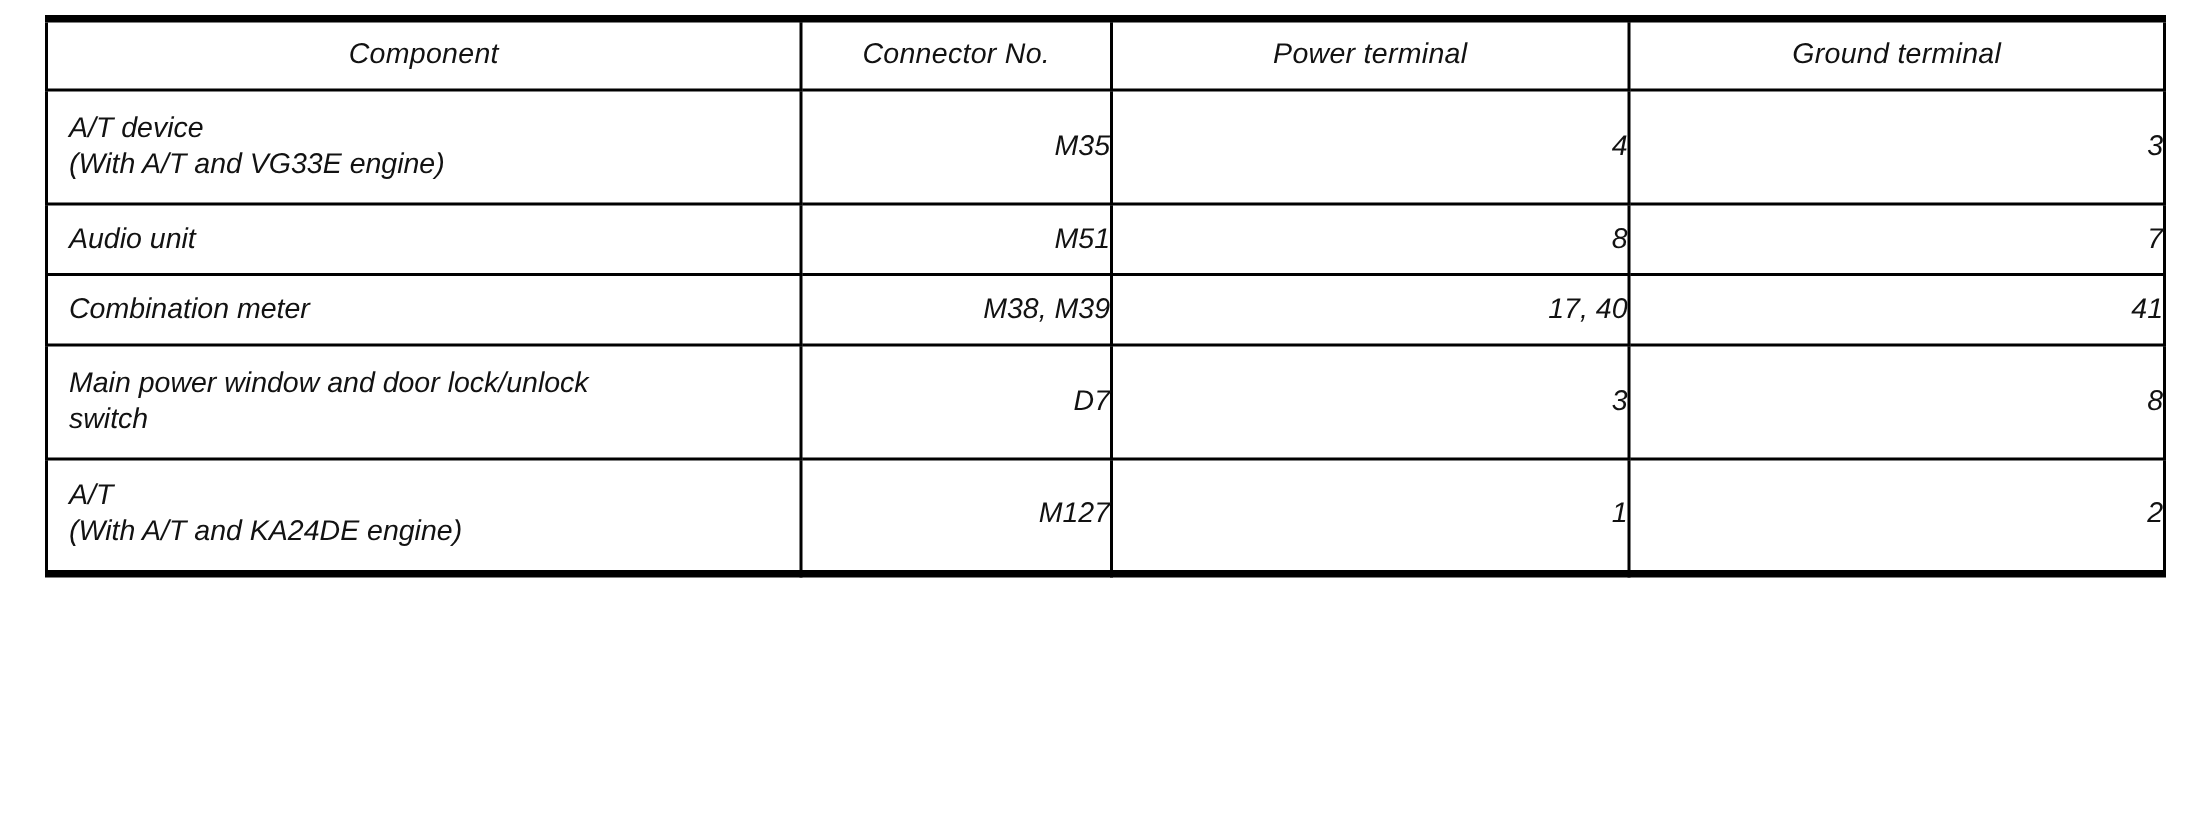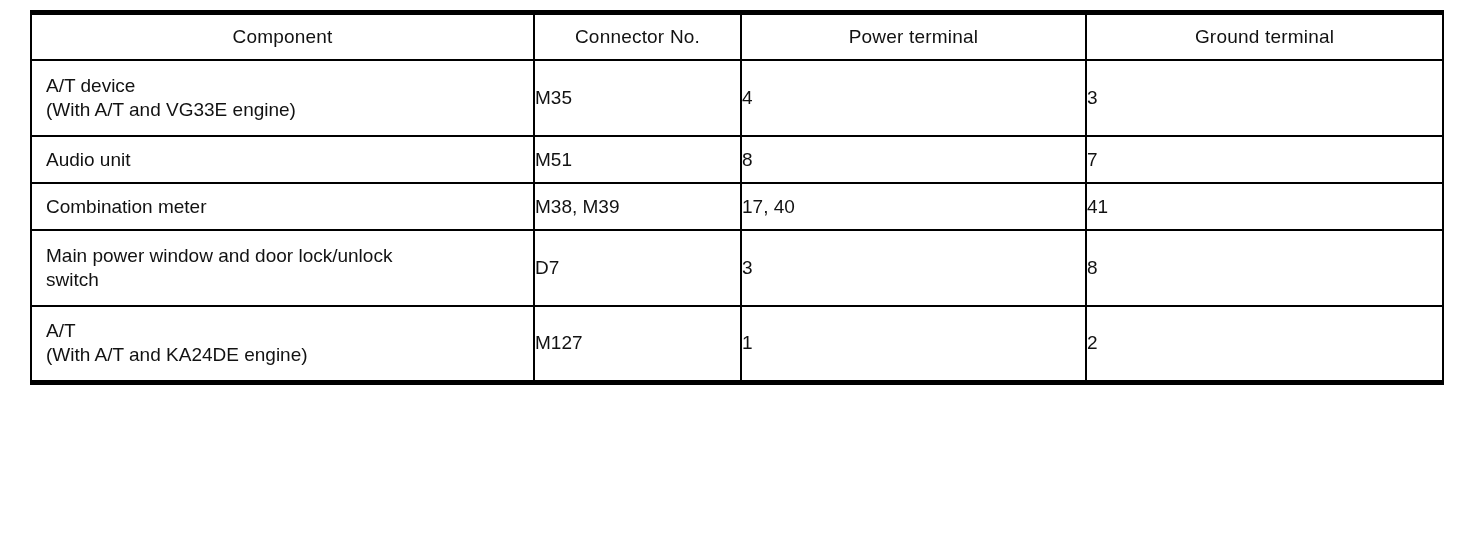--- a/index.html
+++ b/index.html
@@ -19,20 +19,21 @@
     background: #ffffff;
   }
   table.term-table {
     border-collapse: collapse;
     table-layout: fixed;
     width: 1412px;
     position: absolute;
     left: 30px;
     top: 10px;
     background: #ffffff;
+    font-style: italic;
   }
   table.term-table col.c-component { width: 503px; }
   table.term-table col.c-connector { width: 207px; }
   table.term-table col.c-power     { width: 345px; }
   table.term-table col.c-ground    { width: 357px; }
 
   table.term-table {
     border-top: 5px solid #000000;
     border-bottom: 5px solid #000000;
     border-left: 2px solid #000000;
@@ -48,21 +49,22 @@
     background: #ffffff;
     color: #121212;
   }
   table.term-table th {
     height: 44px;
     font-weight: normal;
     text-align: center;
     letter-spacing: 0.2px;
   }
   table.term-table td {
-    text-align: left;
+    text-align: right;
+    padding-left: 48px;
   }
   table.term-table td.comp {
     text-align: left;
     padding-left: 14px;
     padding-right: 8px;
     white-space: pre-line;
   }
   tr.row-single  { height: 47px; }
   tr.row-double  { height: 76px; }
 </style>

